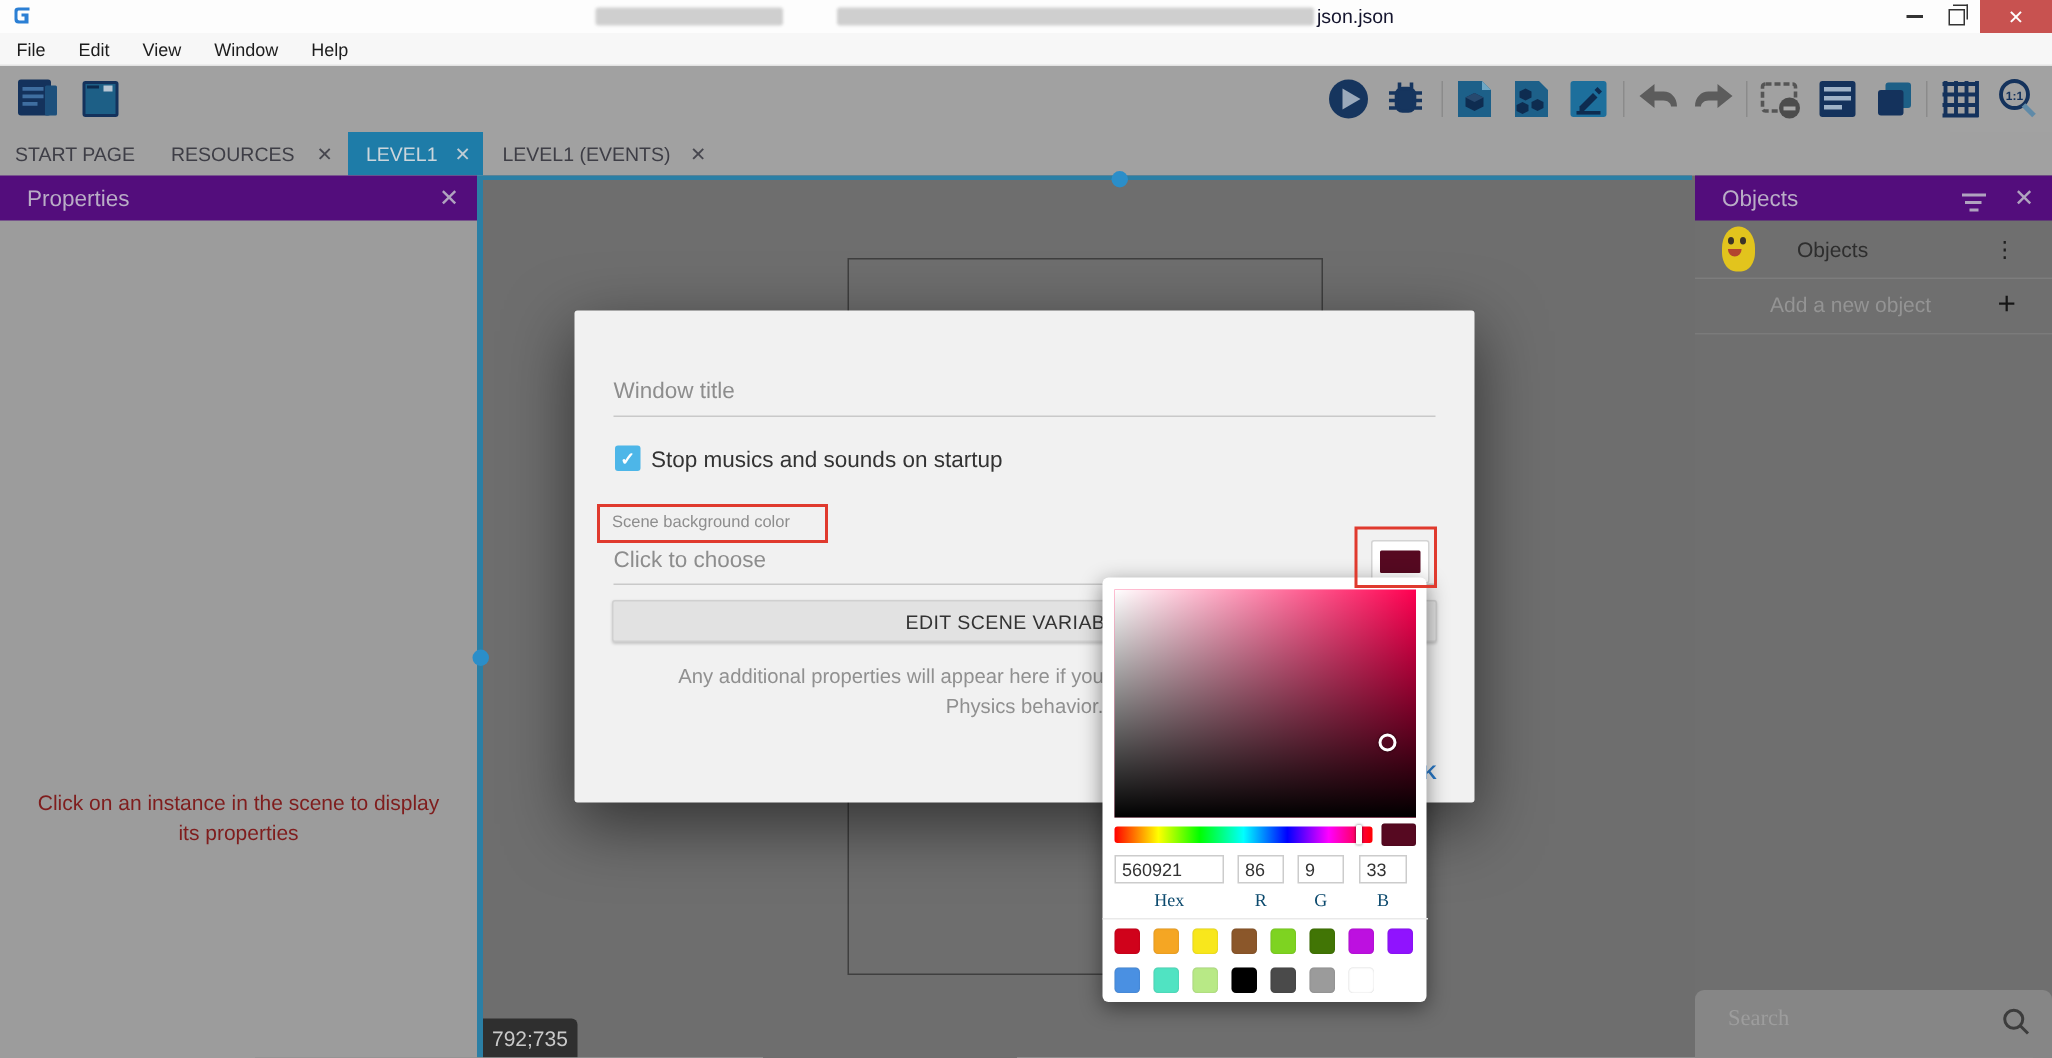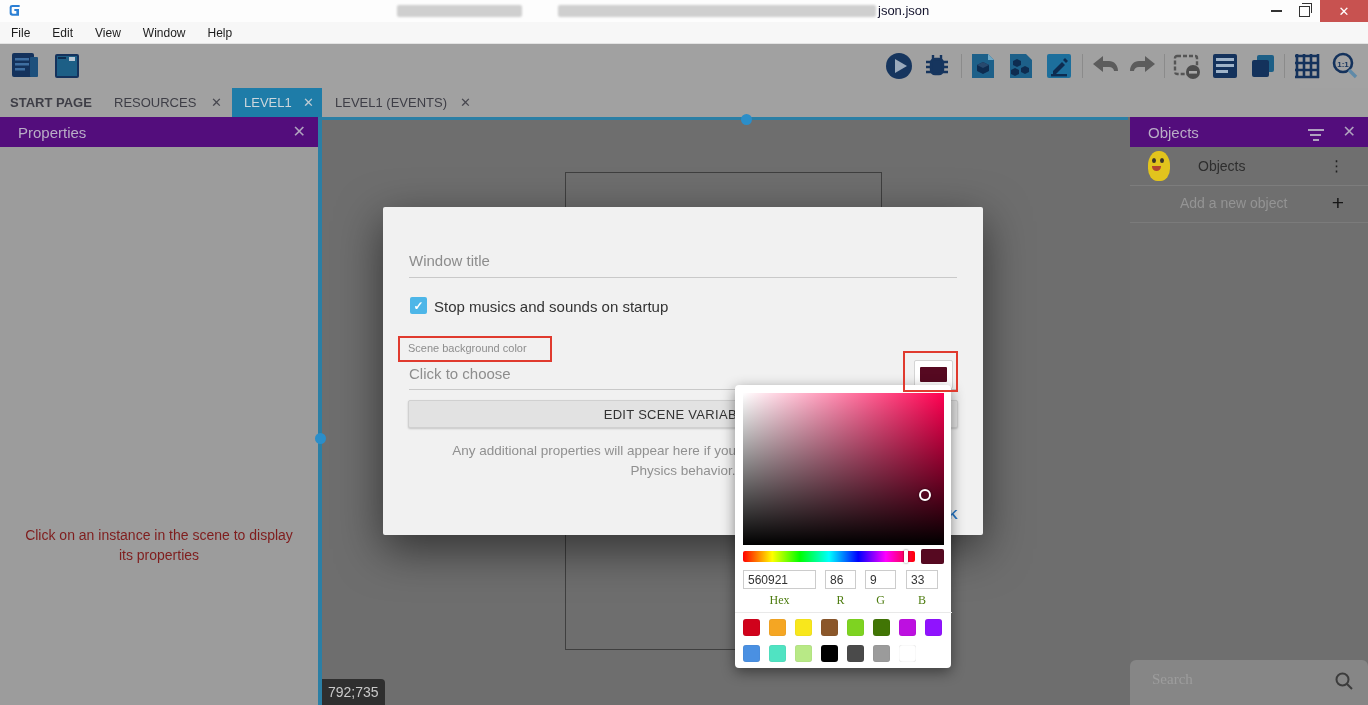--- a/index.html
+++ b/index.html
@@ -96,21 +96,21 @@
   .sat .black{position:absolute;inset:0;background:linear-gradient(to bottom,rgba(0,0,0,0),#000);}
   .sat-ptr{position:absolute;width:8px;height:8px;border:2px solid #fff;border-radius:50%;
            transform:translate(-5px,-5px);box-shadow:0 0 2px rgba(0,0,0,.7);}
   .hue{left:8px;top:166px;width:172px;height:11px;border-radius:2px;
        background:linear-gradient(to right,#f00 0%,#ff0 17%,#0f0 33%,#0ff 50%,#00f 67%,#f0f 83%,#f00 100%);}
   .hue-handle{position:absolute;top:-1px;width:4px;height:13px;background:#fff;border-radius:1px;
               box-shadow:0 0 2px rgba(0,0,0,.6);transform:translateX(-2px);}
   .cur-swatch{left:186px;top:164px;width:23px;height:15px;border-radius:2px;box-shadow:inset 0 0 1px rgba(0,0,0,.3);}
   .cp-input{position:absolute;top:185px;height:19px;border:1px solid #ccc;font-size:12px;color:#333;
             padding:0 4px;box-sizing:border-box;font-family:"Liberation Sans",sans-serif;outline:none;background:#fff;}
-  .cp-label{position:absolute;top:208px;font-size:12px;color:#4d7c0f;text-align:center;
+  .cp-label{position:absolute;top:208px;font-size:12px;color:#0c4a6e;text-align:center;
             font-family:"Liberation Serif",serif;}
   .cp-div{left:0;top:227px;width:217px;height:1px;background:#e9e9e9;}
   .swrow{position:absolute;left:8px;width:205px;display:flex;gap:9px;}
   .swatch{width:17px;height:17px;border-radius:3px;box-shadow:inset 0 0 1px rgba(0,0,0,.25);}
 
   
   .annot{border:2px solid #e03a2e;z-index:30;box-sizing:border-box;}
 </style>
 </head>
 <body>
@@ -241,21 +241,21 @@
     <div class="abs tool" style="left:1330px;">
       <svg viewBox="0 0 30 30">
           <circle cx="13" cy="12" r="9" fill="none" stroke="#14325c" stroke-width="2.6"></circle>
           <path d="M19 19l7 7" stroke="#5f8aa8" stroke-width="3.4"></path>
           <text x="13" y="15.5" font-size="8" font-weight="bold" text-anchor="middle" fill="#14325c" font-family="Liberation Sans,sans-serif">1:1</text>
         </svg>
     </div>
   </div>
 
   <div class="abs tabbar">
-    <span class="abs tab-label" style="left:10px;font-weight:bold;">START PAGE</span>
+    <span class="abs tab-label" style="left:10px;">START PAGE</span>
     <span class="abs tab-label" style="left:114px;">RESOURCES</span>
     <span class="abs tab-close" style="left:211px;">✕</span>
     <div class="abs tab-active" style="left:232px;width:90px;">
       <span class="abs tab-label" style="left:12px;">LEVEL1</span>
       <span class="abs tab-close" style="left:71px;">✕</span>
     </div>
     <span class="abs tab-label" style="left:335px;">LEVEL1 (EVENTS)</span>
     <span class="abs tab-close" style="left:460px;">✕</span>
   </div>
 

